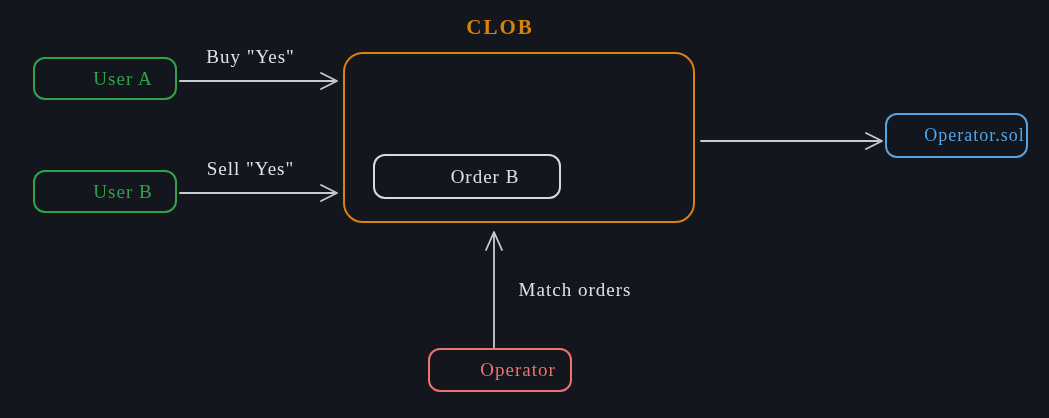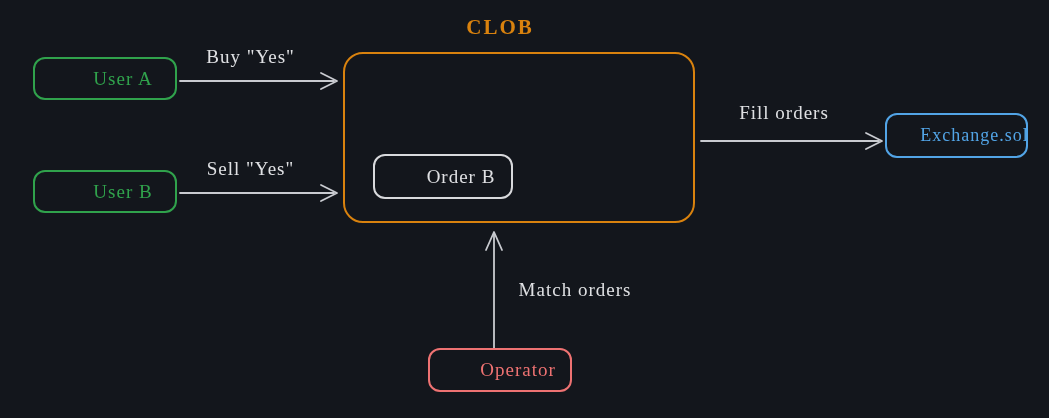--- a/index.html
+++ b/index.html
@@ -29,21 +29,21 @@
     font-size:19px;
     letter-spacing:1px;
     padding-left:36px;
   }
   .clob-box{
     left:343px;top:52px;width:352px;height:171px;
     border-color:#d9820e;
     border-radius:20px;
   }
   .order-a{left:370px;top:67px;width:162px;height:43px;color:#dfe0e3;border-color:#d8d9dc;}
-  .order-b{left:373px;top:154px;width:140px;height:45px;color:#dfe0e3;border-color:#d8d9dc;}
+  .order-b{left:373px;top:154px;width:188px;height:45px;color:#dfe0e3;border-color:#d8d9dc;}
   .user-a{left:33px;top:57px;width:144px;height:43px;color:#30a24c;border-color:#30a24c;}
   .user-b{left:33px;top:170px;width:144px;height:43px;color:#30a24c;border-color:#30a24c;}
   .operator{left:428px;top:348px;width:144px;height:44px;color:#ee7272;border-color:#ee7272;}
   .exchange{left:885px;top:113px;width:143px;height:45px;color:#52a4e6;border-color:#52a4e6;font-size:18px;}
   .edge-label{
     position:absolute;
     font-size:19px;
     letter-spacing:1px;
     color:#dfe0e3;
     text-align:center;
@@ -99,21 +99,20 @@
   <div class="box user-a">
     <span>User A</span>
   </div>
   <div class="box user-b">
     <span>User B</span>
   </div>
   <div class="box operator">
     <span>Operator</span>
   </div>
   <div class="box exchange">
-    <span>Exchange.sol</span>
+    <span>Operator.sol</span>
   </div>
 
   <div class="edge-label buy-label">Buy "Yes"</div>
   <div class="edge-label sell-label">Sell "Yes"</div>
-  <div class="edge-label fill-label">Fill orders</div>
   <div class="edge-label match-label">Match orders</div>
 
 </div>
 
 </body></html>

